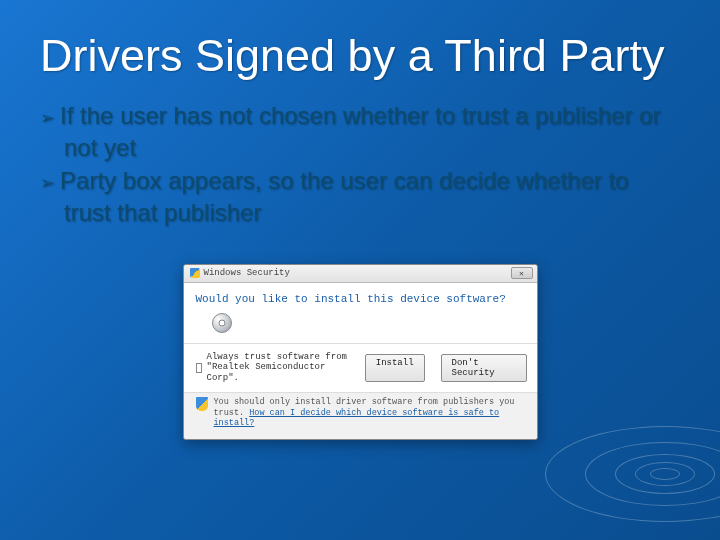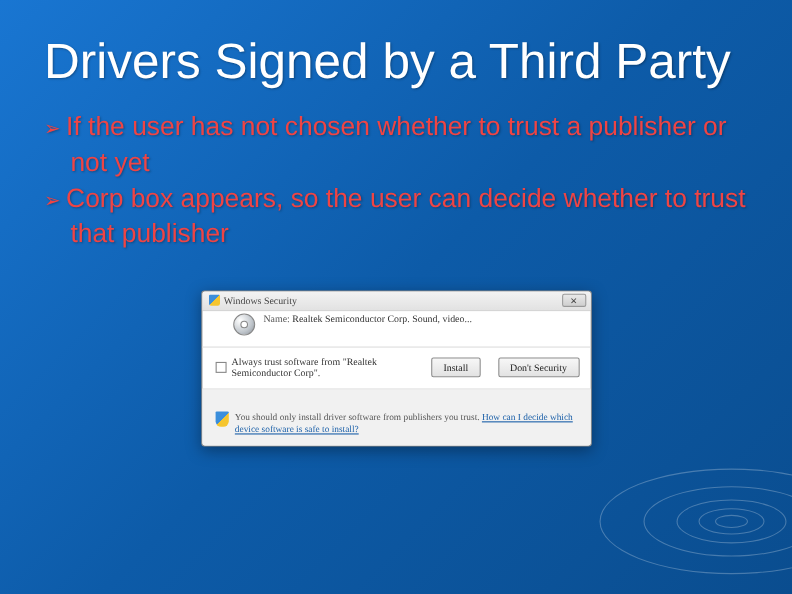--- a/index.html
+++ b/index.html
@@ -31,42 +31,42 @@
     color: #fff;
     font-size: 45px;
     font-weight: normal;
     padding: 30px 40px 18px;
     text-shadow: 1px 1px 2px rgba(0,0,0,0.3);
   }
   .bullets {
     padding: 0 40px;
   }
   .bullet {
-    color: #ef4444;
+    color: #0c4a6e;
     font-size: 24px;
     line-height: 1.35;
     padding-left: 24px;
     text-indent: -24px;
     text-shadow: 1px 1px 2px rgba(0,0,0,0.3);
   }
   .bullet::before {
     content: "➢ ";
     font-size: 18px;
   }
   .dialog-wrap {
     display: flex;
     justify-content: center;
     margin-top: 34px;
   }
   .dialog {
     width: 355px;
     background: #fff;
     border: 1px solid #888;
     border-radius: 3px;
-    font-family: Liberation Serif, serif;
+    font-family: Liberation Mono, monospace;
     font-size: 10px;
     color: #222;
     box-shadow: 0 4px 14px rgba(0,0,0,0.35);
   }
   .titlebar {
     display: flex;
     align-items: center;
     justify-content: space-between;
     height: 18px;
     background: linear-gradient(#f3f3f3, #e2e2e2);
@@ -139,21 +139,21 @@
     font-size: 9px;
     padding: 3px 10px;
     background: linear-gradient(#f7f7f7,#e2e2e2);
     border: 1px solid #8a8a8a;
     border-radius: 2px;
     color: #222;
   }
   .footer-row {
     display: flex;
     gap: 6px;
-    padding: 20px 10px 10px 12px;
+    padding: 4px 10px 10px 12px;
     background: #f1f1f1;
     border-top: 1px solid #ddd;
     border-radius: 0 0 3px 3px;
   }
   .shield-icon {
     width: 12px; height: 14px;
     background: linear-gradient(135deg,#3b8edb 50%,#f5c52e 50%);
     border-radius: 1px 1px 5px 5px;
     flex-shrink: 0;
   }
@@ -168,38 +168,38 @@
     <div class="ripple r2"></div>
     <div class="ripple r3"></div>
     <div class="ripple r4"></div>
     <div class="ripple r5"></div>
 </div>
 
 <h1 class="slide-title">Drivers Signed by a Third Party</h1>
 
 <div class="bullets">
   <p class="bullet">If the user has not chosen whether to trust a publisher or not yet</p>
-  <p class="bullet">Corp box appears, so the user can decide whether to trust that publisher</p>
+  <p class="bullet">Party box appears, so the user can decide whether to trust that publisher</p>
 </div>
 
 <div class="dialog-wrap">
   <div class="dialog">
     <div class="titlebar">
       <div class="titlebar-left">
         <div class="shield-small"></div>
         <span class="titlebar-text">Windows Security</span>
       </div>
       <div class="close-btn">✕</div>
     </div>
 
+    <div class="prompt">Would you like to install this device software?</div>
 
     <div class="info-row">
       <div class="disc-icon"></div>
       <div class="info-text">
-        <div><span class="label">Name:</span> <span>Realtek Semiconductor Corp. Sound, video...</span></div>
       </div>
     </div>
 
     <div class="divider"></div>
 
     <div class="action-row">
       <div class="check-group">
         <div class="checkbox"></div>
         <div class="check-label">Always trust software from "Realtek Semiconductor Corp".</div>
       </div>

